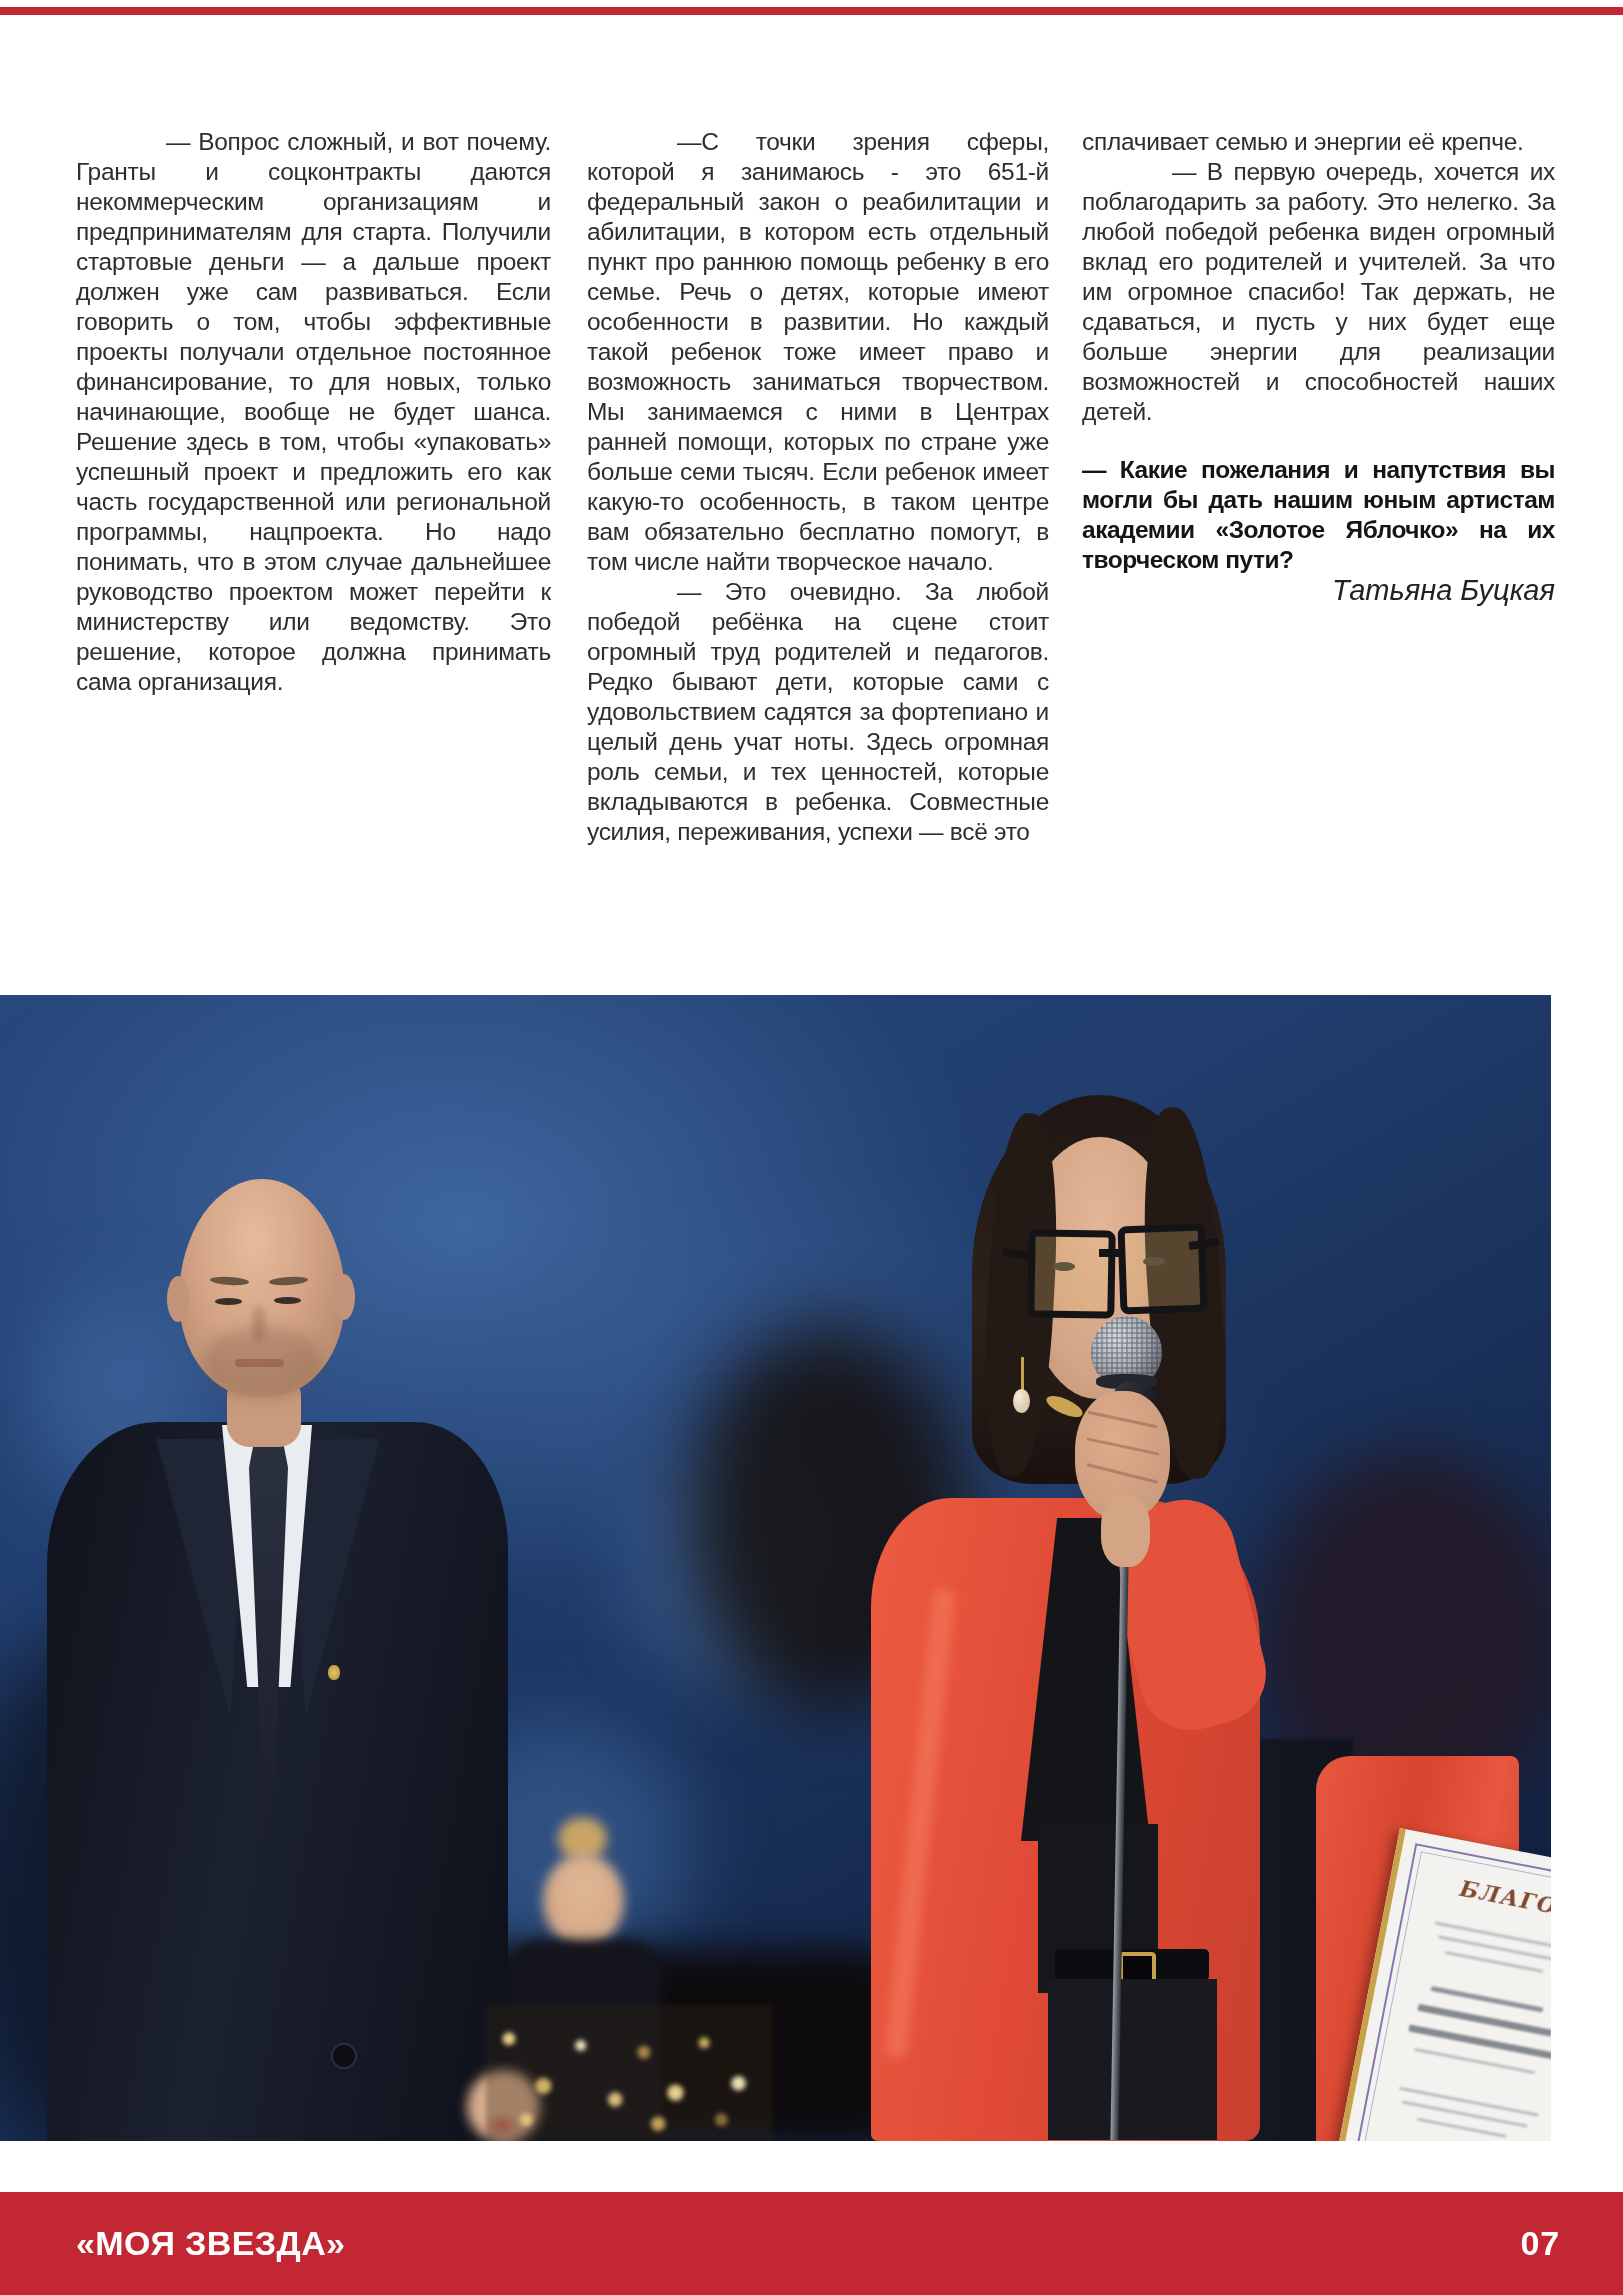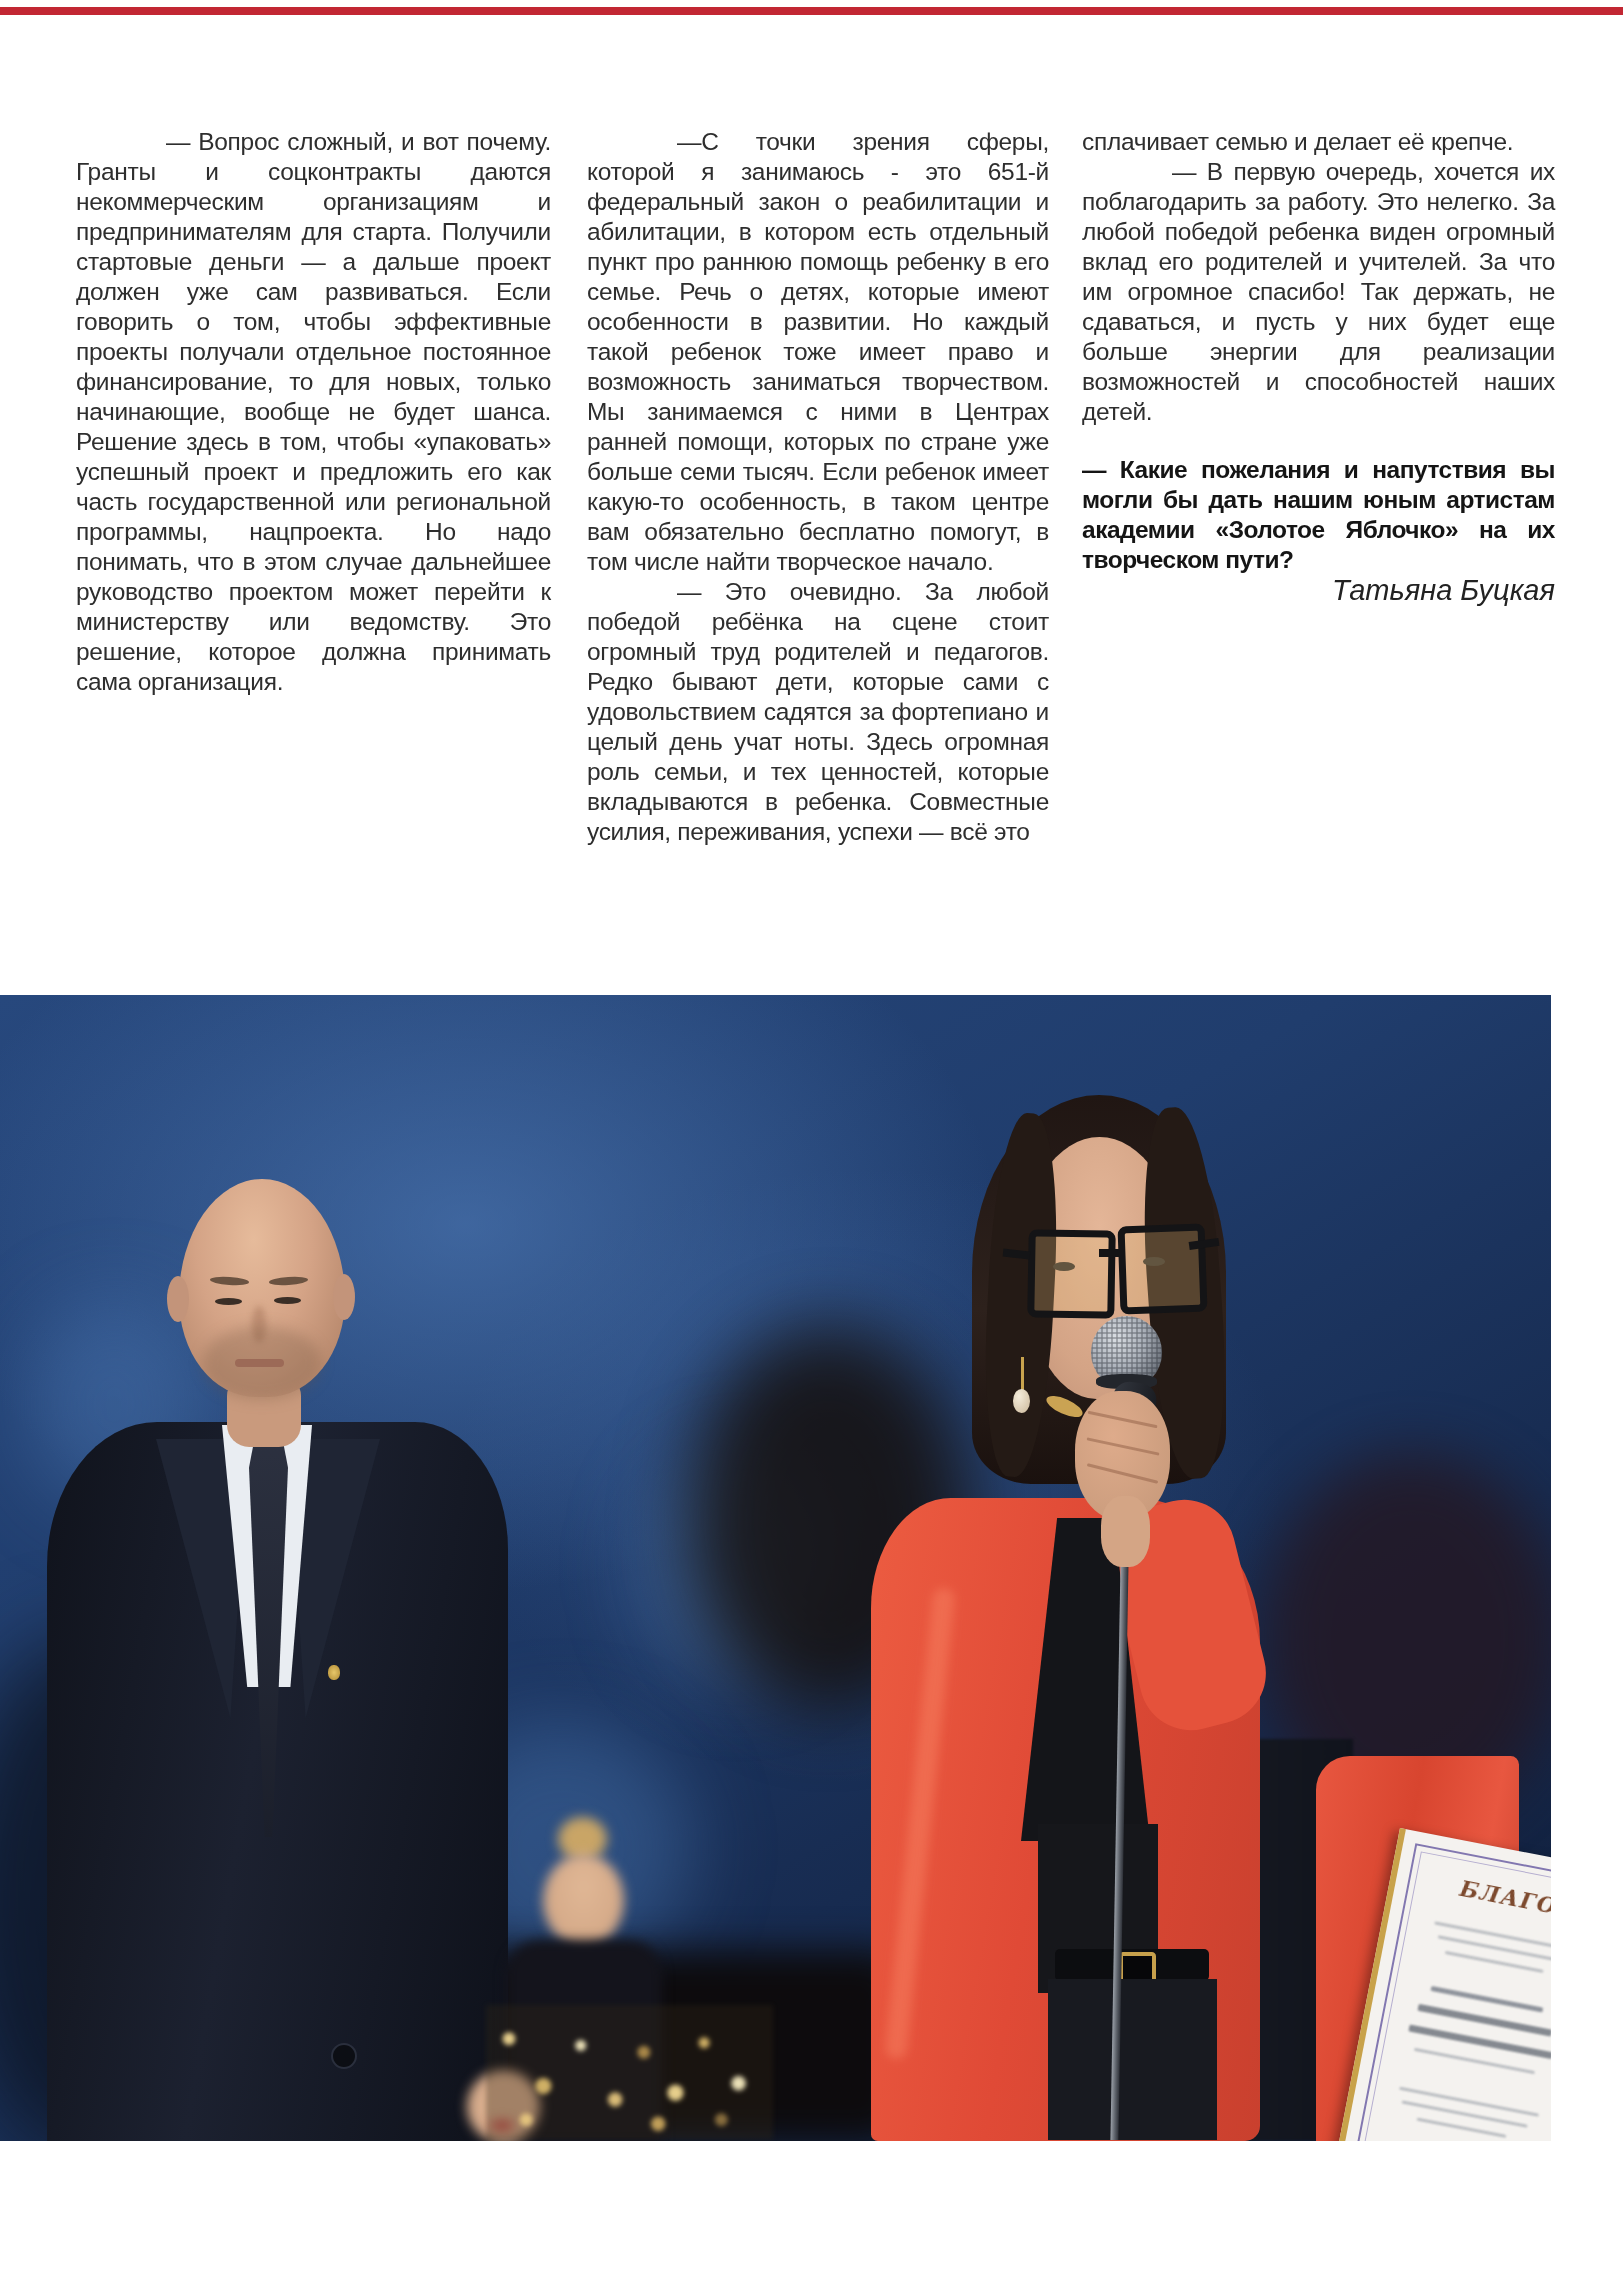--- a/index.html
+++ b/index.html
@@ -198,21 +198,21 @@
   <div class="col" id="col1">
     <p class="ans">— Вопрос сложный, и вот почему. Гранты и соцконтракты даются некоммерческим организациям и предпринимателям для старта. Получили стартовые деньги — а дальше проект должен уже сам развиваться. Если говорить о том, чтобы эффективные проекты получали отдельное постоянное финансирование, то для новых, только начинающие, вообще не будет шанса. Решение здесь в том, чтобы «упаковать» успешный проект и предложить его как часть государственной или региональной программы, нацпроекта. Но надо понимать, что в этом случае дальнейшее руководство проектом может перейти к министерству или ведомству. Это решение, которое должна принимать сама организация.</p>
   </div>
 
   <div class="col" id="col2">
     <p class="ans">—С точки зрения сферы, которой я занимаюсь - это 651-й федеральный закон о реабилитации и абилитации, в котором есть отдельный пункт про раннюю помощь ребенку в его семье. Речь о детях, которые имеют особенности в развитии. Но каждый такой ребенок тоже имеет право и возможность заниматься творчеством. Мы занимаемся с ними в Центрах ранней помощи, которых по стране уже больше семи тысяч. Если ребенок имеет какую-то особенность, в таком центре вам обязательно бесплатно помогут, в том числе найти творческое начало.</p>
     <p class="ans">— Это очевидно. За любой победой ребёнка на сцене стоит огромный труд родителей и педагогов. Редко бывают дети, которые сами с удовольствием садятся за фортепиано и целый день учат ноты. Здесь огромная роль семьи, и тех ценностей, которые вкладываются в ребенка. Совместные усилия, переживания, успехи — всё это</p>
   </div>
 
   <div class="col" id="col3">
-    <p>сплачивает семью и делает её крепче.</p>
+    <p>сплачивает семью и энергии её крепче.</p>
     <p class="ans">— В первую очередь, хочется их поблагодарить за работу. Это нелегко. За любой победой ребенка виден огромный вклад его родителей и учителей. За что им огромное спасибо! Так держать, не сдаваться, и пусть у них будет еще больше энергии для реализации возможностей и способностей наших детей.</p>
     <p class="q gap">— Какие пожелания и напутствия вы могли бы дать нашим юным артистам академии «Золотое Яблочко» на их творческом пути?</p>
     <p class="signature">Татьяна Буцкая</p>
   </div>
 
   <div class="photo">
     <div class="ph bokeh bk1"></div>
     <div class="ph bokeh bk2"></div>
     <div class="ph bokeh bk3"></div>
     <div class="ph bokeh bk4"></div>
@@ -292,15 +292,19 @@
     <div class="ph mic-ring"></div>
     <div class="ph mic-body"></div>
     <div class="ph w-hand"></div>
     <div class="ph w-finger1"></div>
     <div class="ph w-finger2"></div>
     <div class="ph w-finger3"></div>
     <div class="ph w-bracelet"></div>
     <div class="ph w-wrist"></div>
   </div>
 
+  <div class="footer">
+    <span class="brand">«МОЯ ЗВЕЗДА»</span>
+    <span class="pagenum">07</span>
+  </div>
 
 </div>
 
 
 </body></html>

